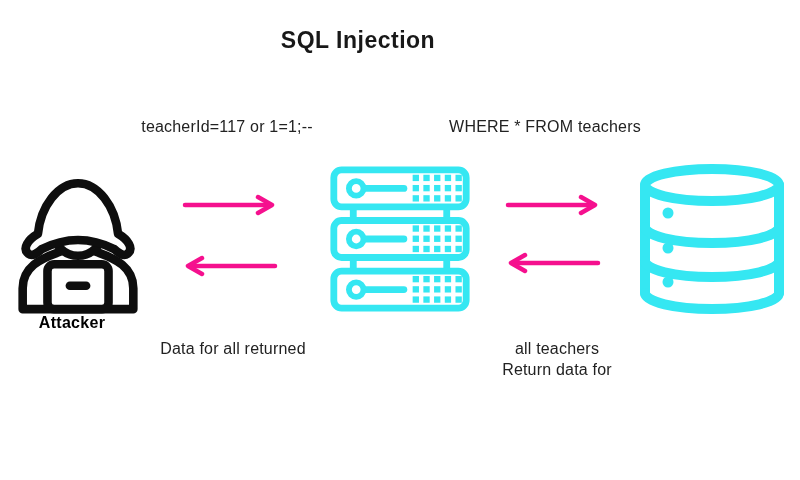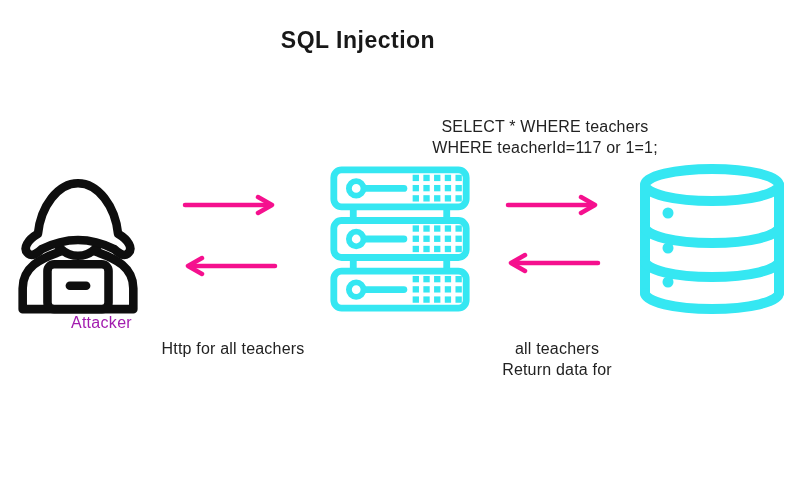--- a/index.html
+++ b/index.html
@@ -12,40 +12,40 @@
   .title{
     left:0;top:27px;width:716px;text-align:center;
     font-size:23px;font-weight:700;letter-spacing:.5px;color:#181818;
   }
   .msg{
     text-align:center;font-size:16px;line-height:21px;color:#222;
     letter-spacing:.2px;
   }
   .msg span{display:block;}
   .node-label{
-    text-align:right;font-size:16px;color:#a21caf;letter-spacing:.3px;
+    text-align:center;font-size:16px;color:#000000;letter-spacing:.3px;font-weight:bold;
   }
   .icon-black{color:var(--ink,#0e0e0e);}
   .icon-cyan{color:var(--cyan,#35e7f2);}
   .arrow{color:var(--pink,#f5108e);}
   svg{display:block;}
 </style>
 </head>
 <body style="--cyan: #35e7f2; --pink: #f5108e; --ink: #0e0e0e; --text: #1f1f1f;">
 
 <div class="stage">
 
   <div class="abs title">SQL Injection</div>
 
   <div class="abs msg" style="left:112px;top:116px;width:230px;">
+    <span>teacherId=117 or 1=1;--</span>
   </div>
 
   <div class="abs msg" style="left:420px;top:116px;width:250px;">
-    <span>SELECT * WHERE teachers</span>
-    <span>WHERE teacherId=117 or 1=1;</span>
+    <span>WHERE * FROM teachers</span>
   </div>
 
   <div class="abs icon-black" style="left:16px;top:166px;">
     <svg width="124" height="148" viewBox="0 0 130 155" fill="none" stroke="currentColor" stroke-width="9" stroke-linecap="round" stroke-linejoin="round">
       <path d="M 7,150 L 7,128 C 7,106 26,97 43,91 C 50,88 58,86 65,86 C 72,86 80,88 87,91 C 104,97 123,106 123,128 L 123,150 Z" fill="#ffffff"></path>
       <circle cx="65" cy="68" r="26" fill="#ffffff"></circle>
       <path d="M 13,92 C 6,86 13,77 23,71 C 26,42 44,18 65,18 C 86,18 104,42 107,71 C 117,77 124,86 117,92 C 113,95 107,91 103,87 Q 65,68 27,87 C 23,91 17,95 13,92 Z" fill="#ffffff"></path>
       <rect x="33" y="103" width="64" height="47" rx="7" fill="#ffffff"></rect>
       <rect x="52" y="121" width="26" height="9" rx="4.5" fill="currentColor" stroke="none"></rect>
     </svg>
@@ -162,20 +162,20 @@
   <div class="abs arrow" style="left:504px;top:252px;">
     <svg width="98" height="22" viewBox="0 0 98 22" fill="none" stroke="currentColor" stroke-width="4.5" stroke-linecap="round" stroke-linejoin="round">
       <line x1="94" y1="11" x2="10" y2="11"></line>
         <polyline points="21,3 7,11 21,19"></polyline>
     </svg>
   </div>
 
   <div class="abs node-label" style="left:12px;top:314px;width:120px;">Attacker</div>
 
   <div class="abs msg" style="left:113px;top:338px;width:240px;">
-    <span>Http for all teachers</span>
+    <span>Data for all returned</span>
   </div>
   <div class="abs msg" style="left:457px;top:338px;width:200px;">
     <span>all teachers</span>
     <span>Return data for</span>
   </div>
 
 </div>
 
 </body></html>

